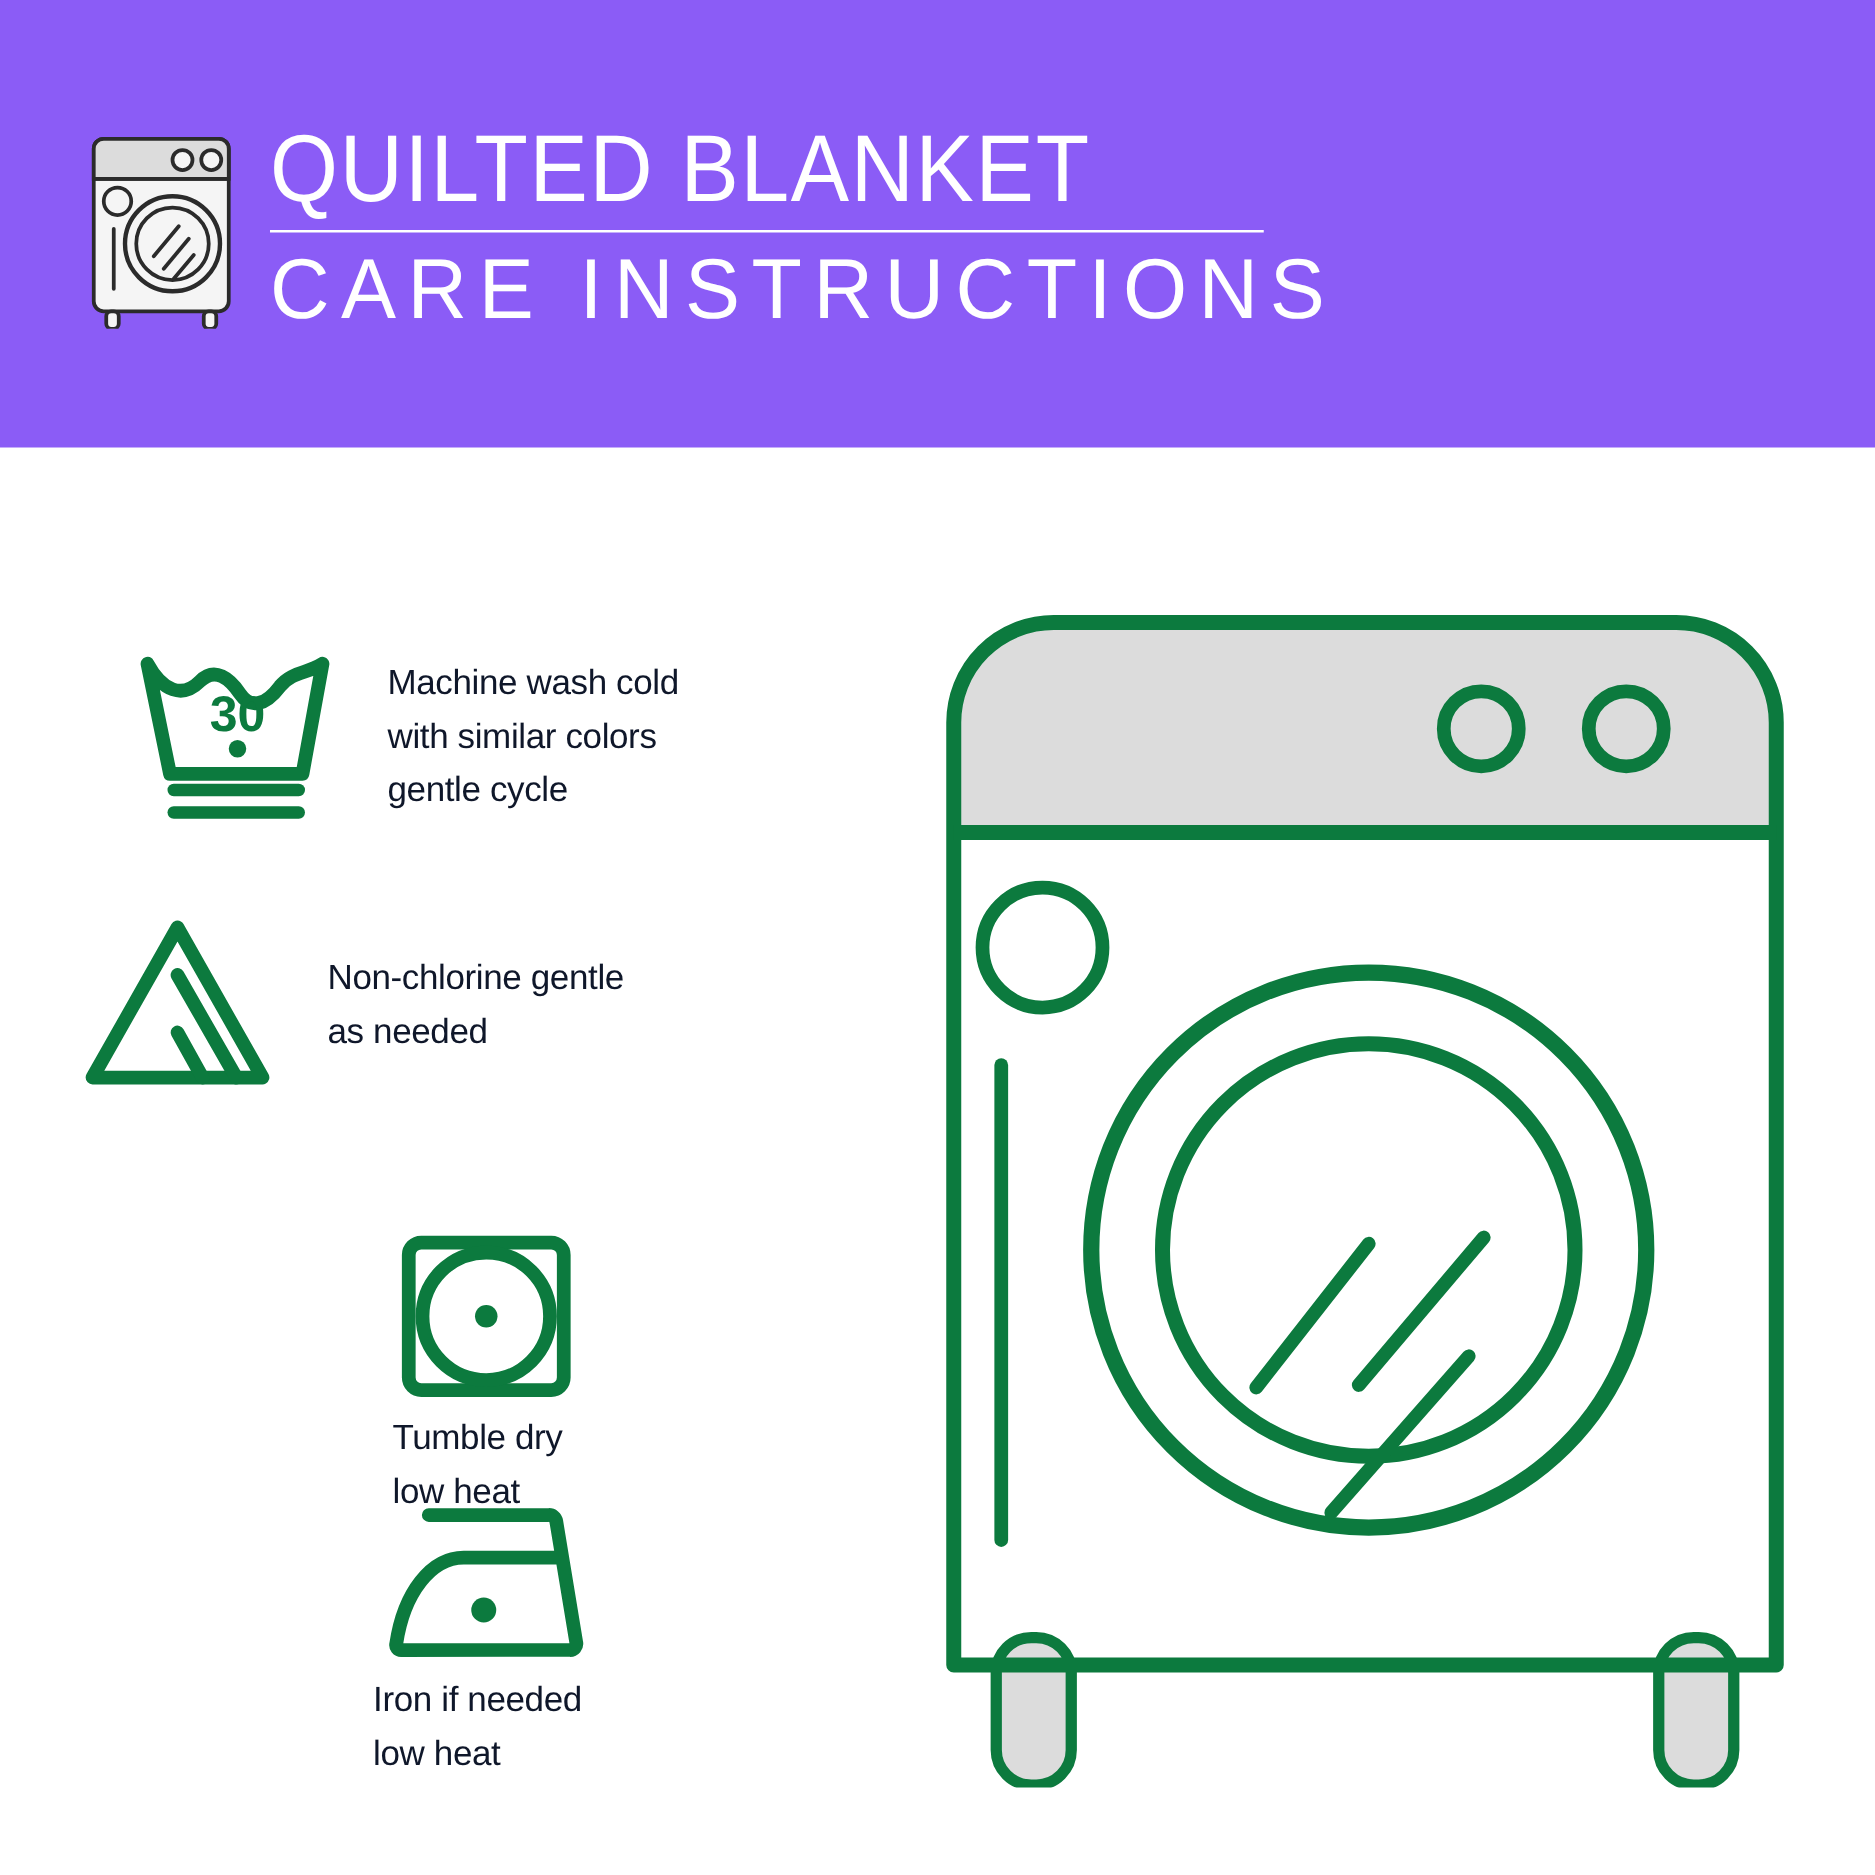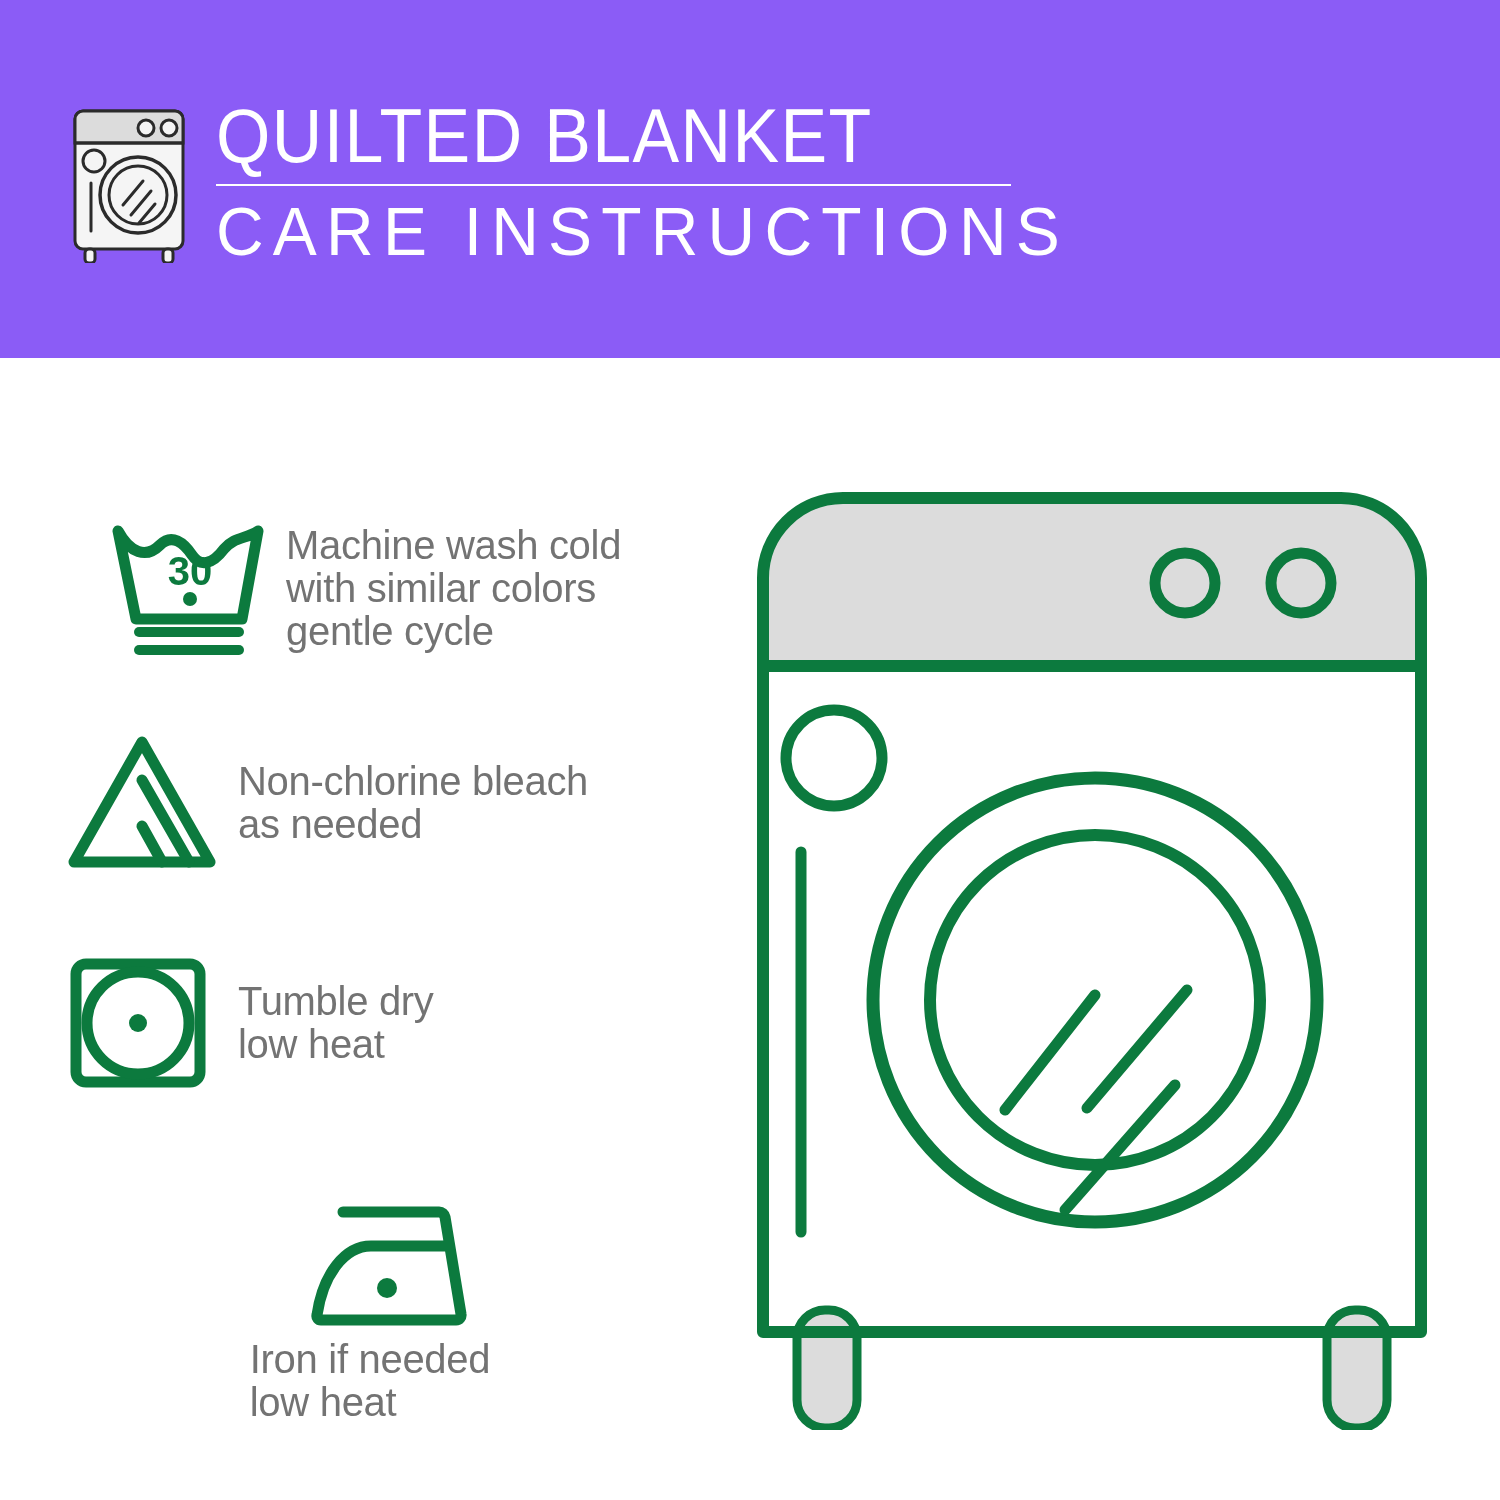--- a/index.html
+++ b/index.html
@@ -79,37 +79,38 @@
   }
   .care-row {
     position: absolute;
     left: 0;
     width: 740px;
     display: flex;
     align-items: center;
   }
   .care-row.r0 { top: 150px; height: 160px; padding-left: 48px; }
   .care-row.r1 { top: 365px; height: 160px; }
-  .care-row.r2 { top: 585px; height: 160px; }
+  .care-row.r2 { top: 620px; height: 160px; flex-direction: column; }
   .care-row.r3 { top: 830px; height: 160px; flex-direction: column; }
 
   .care-symbol {
     width: 180px;
     min-width: 180px;
     height: 160px;
     margin-left: 58px;
     display: flex;
     align-items: center;
     justify-content: flex-start;
   }
   .care-text {
-    font-family: "Liberation Sans", sans-serif;
-    font-size: 40px;
+    margin-left: 24px;
+    font-family: "Liberation Sans", sans-serif;
+    font-size: 28px;
     line-height: 43px;
-    color: #737373;
+    color: #0f172a;
     letter-spacing: -0.3px;
     white-space: pre-line;
   }
 
   
   .machine-illustration {
     position: absolute;
     left: 735px;
     top: 470px;
     width: 740px;
@@ -185,21 +186,21 @@
         <g fill="none" stroke="#0c7a3e" stroke-width="11" stroke-linejoin="round" stroke-linecap="round">
 
           <path d="M84 14 L 152 134 L 16 134 Z"></path>
 
           <line x1="84" y1="52" x2="131" y2="134"></line>
 
           <line x1="84" y1="98" x2="104" y2="134"></line>
         </g>
       </svg>
     </div>
-    <div class="care-text">Non-chlorine bleach
+    <div class="care-text">Non-chlorine gentle
 as needed</div>
   </div>
 
   <div class="care-row r2">
     <div class="care-symbol">
       <svg viewBox="0 0 170 150" width="170" height="150" aria-hidden="true">
         <g fill="none" stroke="#0c7a3e" stroke-width="11" stroke-linejoin="round">
           <rect x="18" y="16" width="124" height="118" rx="10" ry="10"></rect>
           <circle cx="80" cy="75" r="51"></circle>
         </g>

